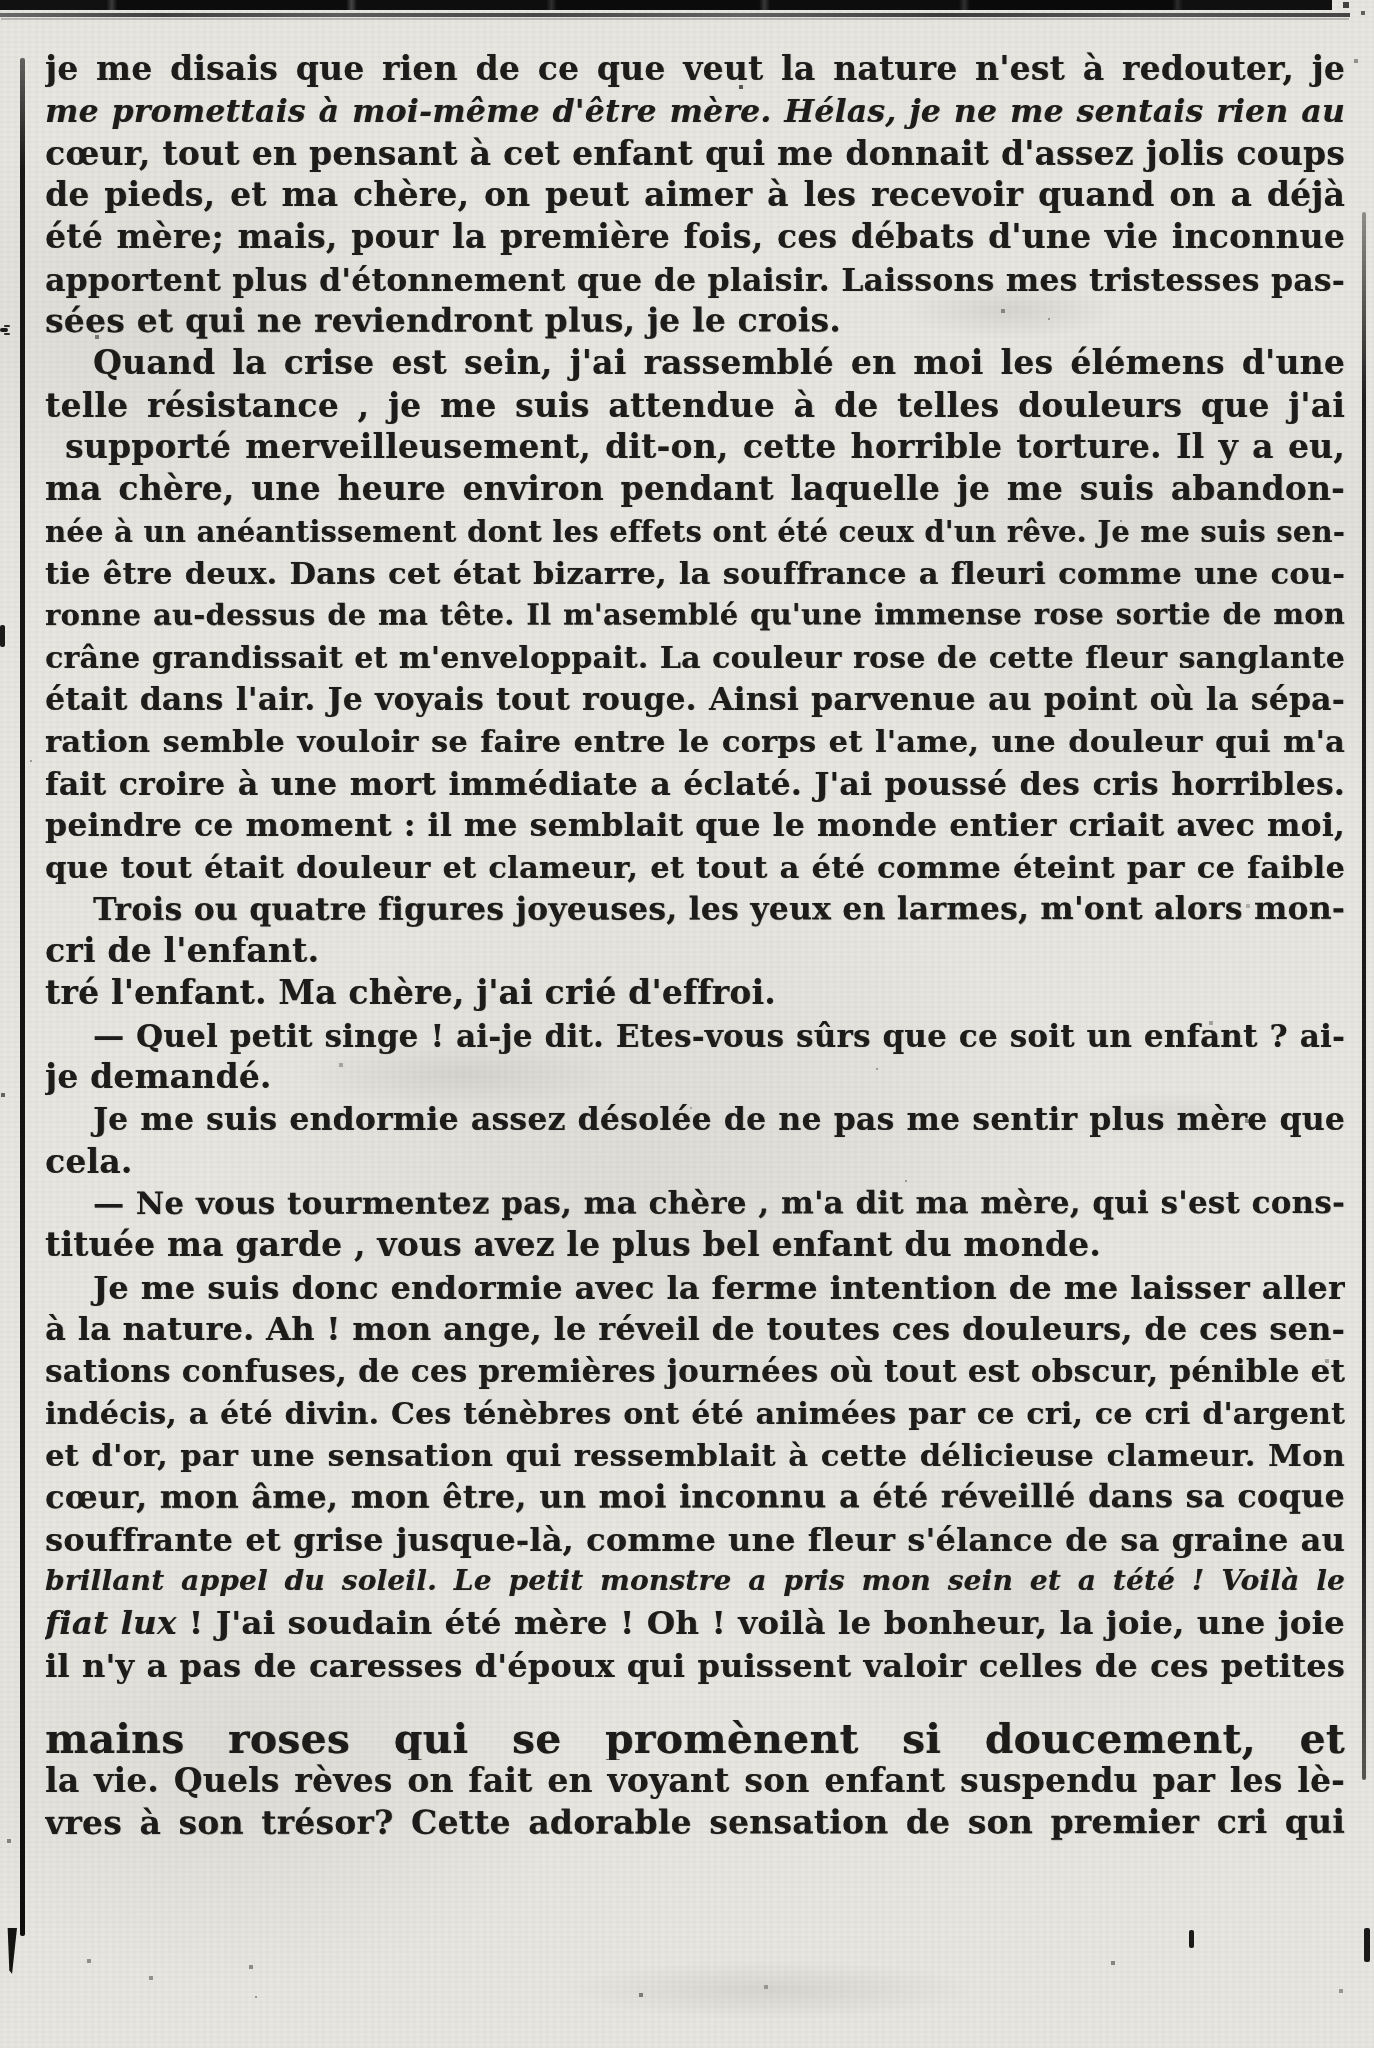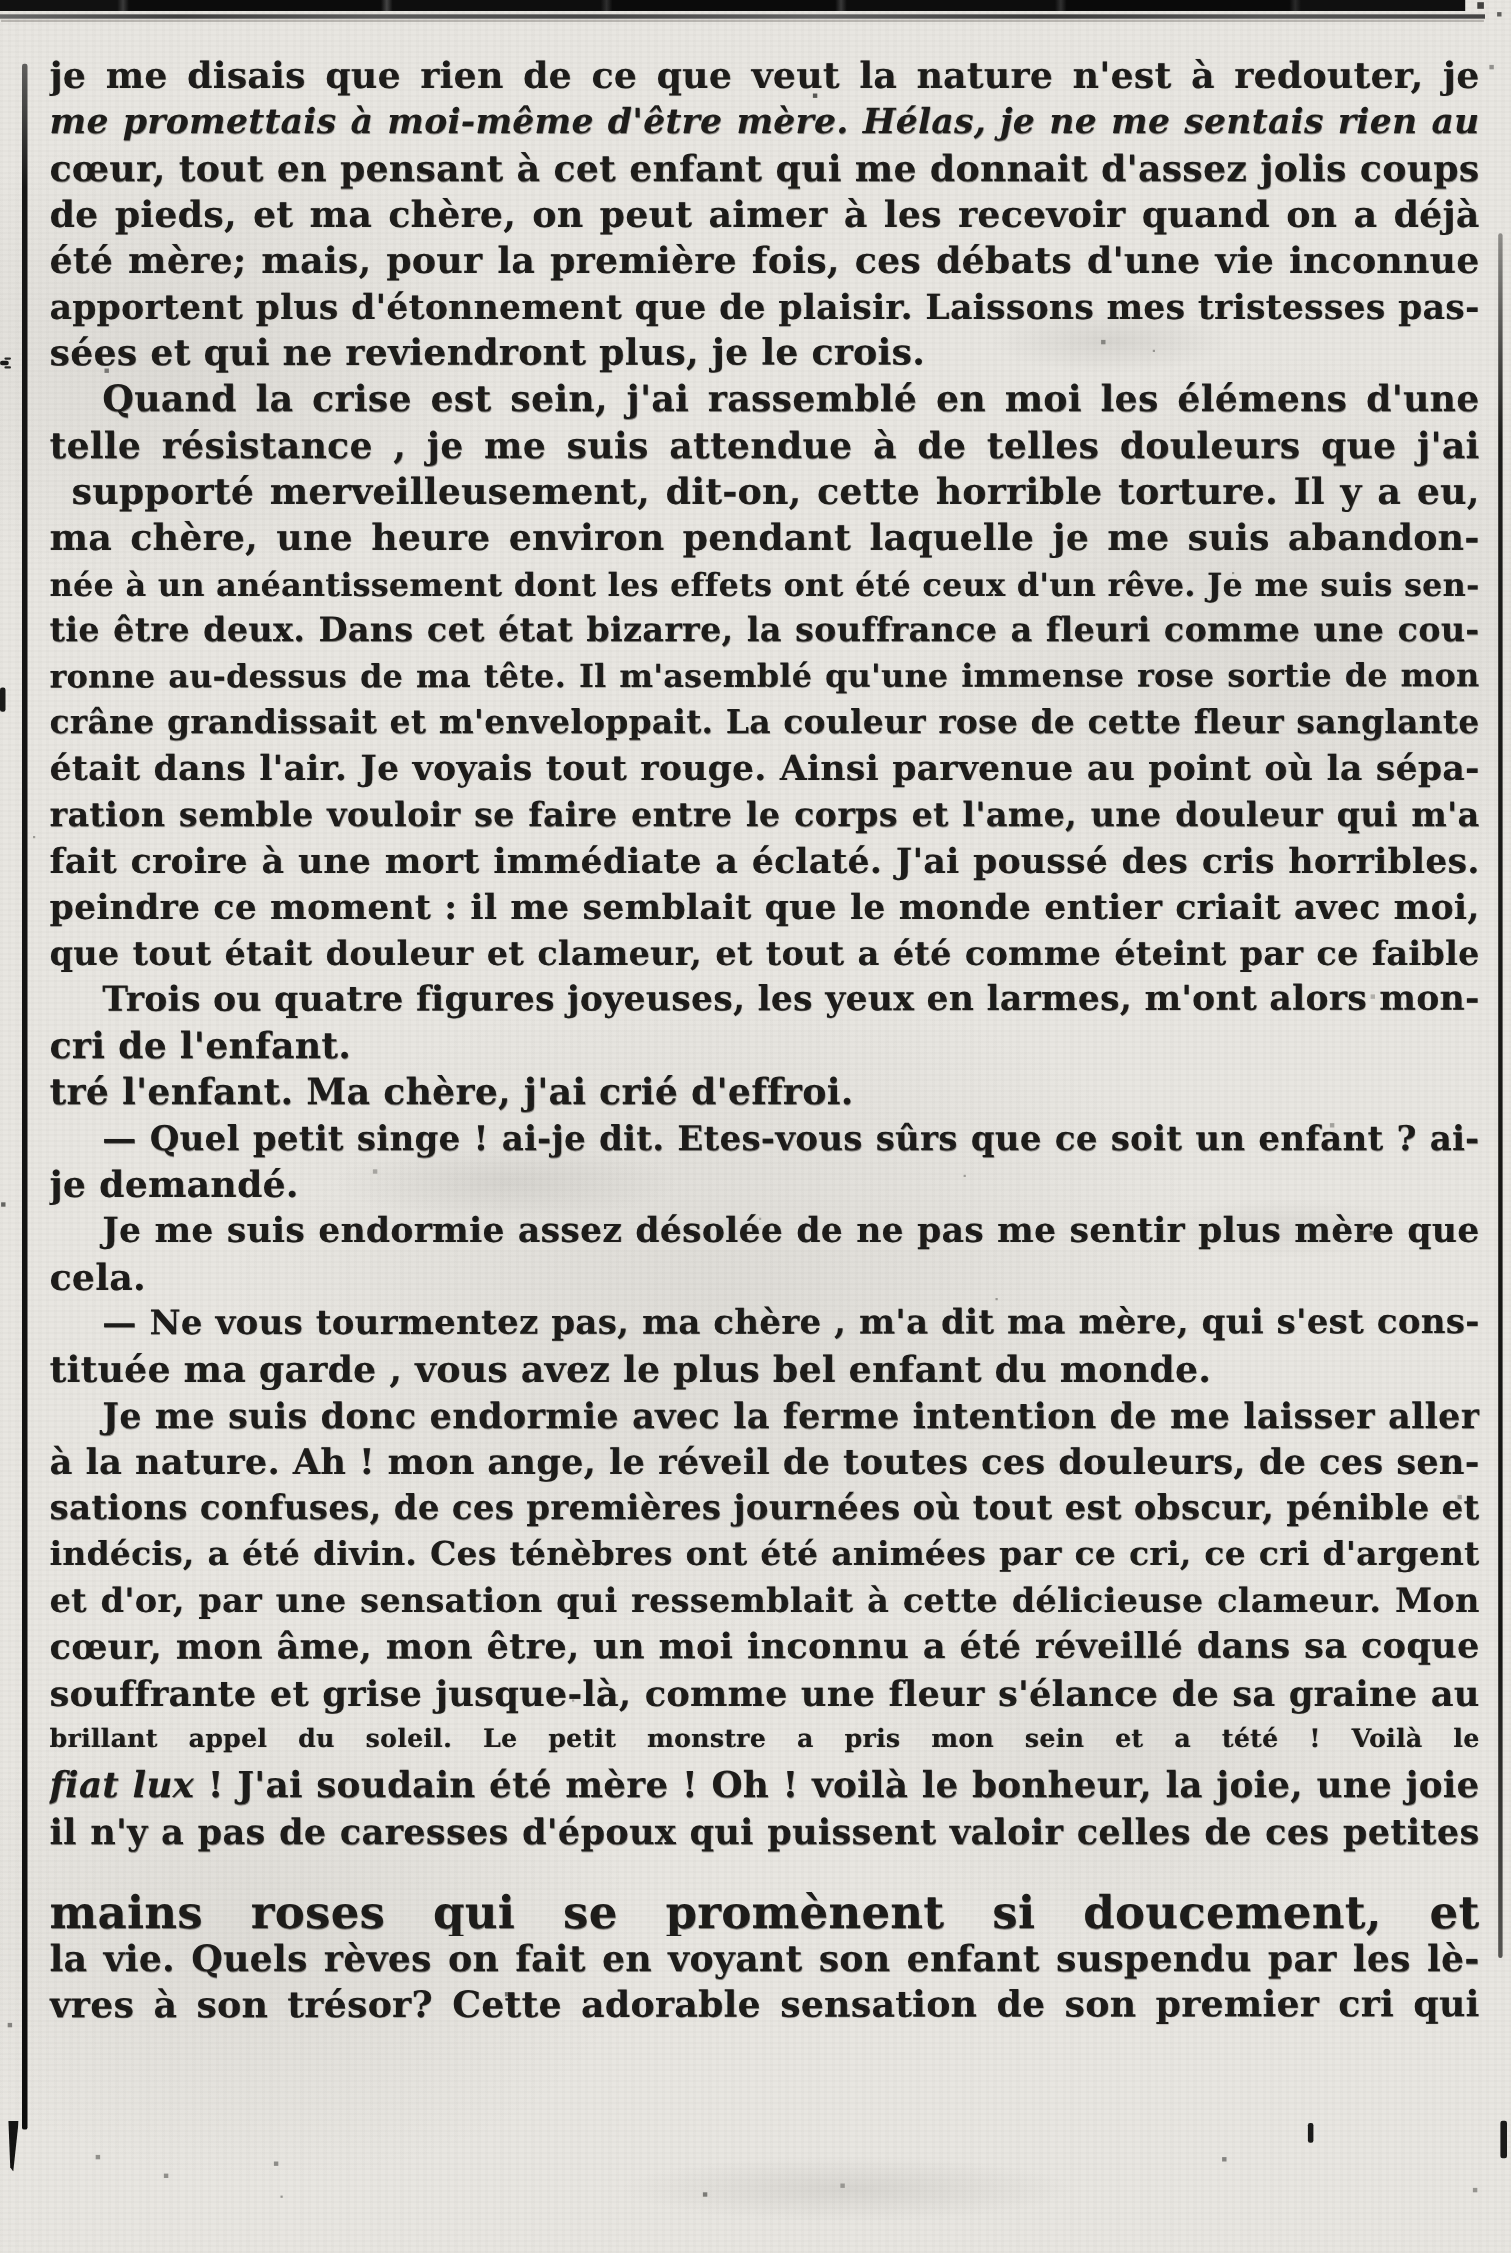--- a/index.html
+++ b/index.html
@@ -156,20 +156,20 @@
       <div class="line flush" style="font-size: 33px;">cela.</div>
       <div class="line indent" style="font-size: 31px;">— Ne vous tourmentez pas, ma chère , m'a dit ma mère, qui s'est cons-</div>
       <div class="line flush" style="font-size: 33px;">tituée ma garde , vous avez le plus bel enfant du monde.</div>
       <div class="line indent" style="font-size: 32px;">Je me suis donc endormie avec la ferme intention de me laisser aller</div>
       <div class="line" style="font-size: 32px;">à la nature. Ah ! mon ange, le réveil de toutes ces douleurs, de ces sen-</div>
       <div class="line" style="font-size: 31px;">sations confuses, de ces premières journées où tout est obscur, pénible et</div>
       <div class="line" style="font-size: 30px;">indécis, a été divin. Ces ténèbres ont été animées par ce cri, ce cri d'argent</div>
       <div class="line" style="font-size: 30.5px;">et d'or, par une sensation qui ressemblait à cette délicieuse clameur. Mon</div>
       <div class="line" style="font-size: 32px;">cœur, mon âme, mon être, un moi inconnu a été réveillé dans sa coque</div>
       <div class="line" style="font-size: 32px;">souffrante et grise jusque-là, comme une fleur s'élance de sa graine au</div>
-      <div class="line" style="font-size: 23px;">brillant appel du soleil. Le petit monstre a pris mon sein et a tété ! Voilà le</div>
+      <div class="line" style="font-size: 28px; font-style: italic;">brillant appel du soleil. Le petit monstre a pris mon sein et a tété ! Voilà le</div>
       <div class="line" style="font-size: 32.5px;"><span class="ital">fiat lux</span> ! J'ai soudain été mère ! Oh ! voilà le bonheur, la joie, une joie</div>
       <div class="line" style="font-size: 32px;">il n'y a pas de caresses d'époux qui puissent valoir celles de ces petites</div>
       <div class="line" style="font-size: 41px; margin-top: 32px;">mains roses qui se promènent si doucement, et cherchent à s'accrocher à</div>
       <div class="line" style="font-size: 33px;">la vie. Quels rèves on fait en voyant son enfant suspendu par les lè-</div>
       <div class="line" style="font-size: 33px;">vres à son trésor? Cette adorable sensation de son premier cri qui</div>
     </div>
 </div>
 
 </body></html>

